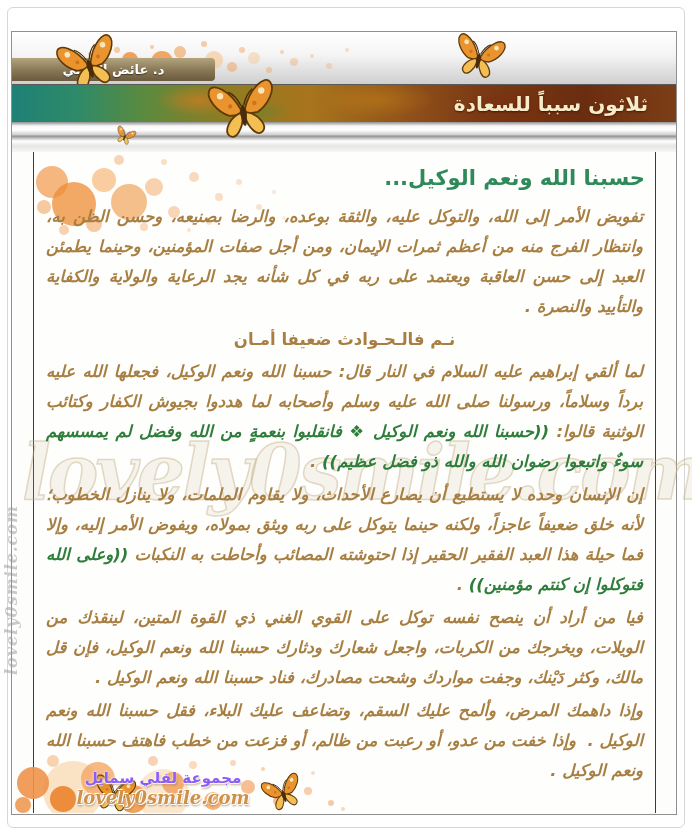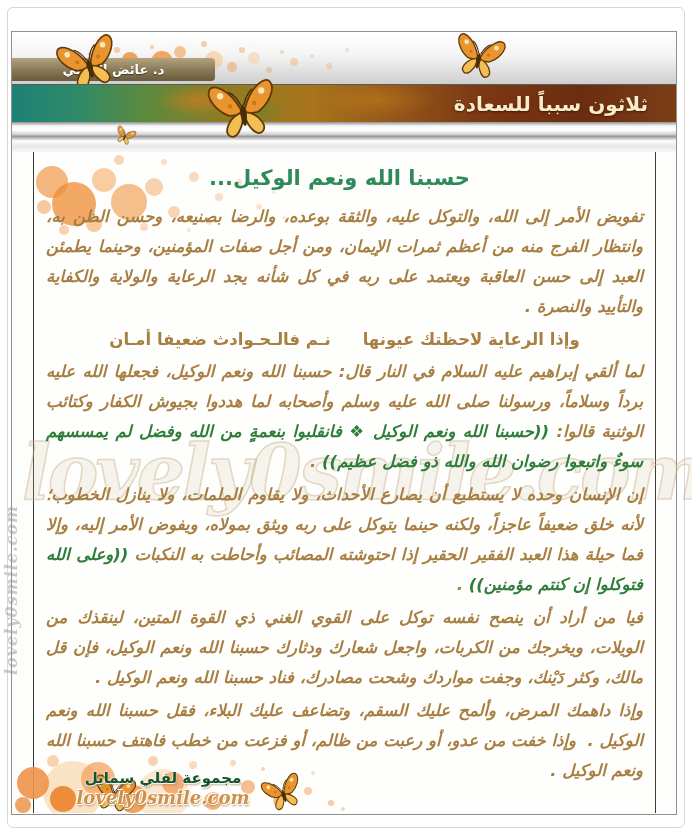--- a/index.html
+++ b/index.html
@@ -27,21 +27,21 @@
   .series-title{position:absolute;right:28px;top:0;height:38px;line-height:38px;
           color:#f8edca;font-size:20px;font-weight:bold;direction:rtl;
           text-shadow:0 1px 2px rgba(60,20,0,.85);}
   .separator{position:absolute;left:0;top:90px;right:0;height:30px;
           background:linear-gradient(180deg,#8f8f8f 0px,#f8f8f8 4px,#ffffff 8px,#cccccc 13px,#909090 14px,#ffffff 19px,#e6e6e6 24px,#f7f7f6 30px);}
 
   
   .content{position:absolute;left:21px;right:20px;top:120px;bottom:1px;
            border-left:1px solid #3c3c34;border-right:1px solid #3c3c34;
            background:#fefefd;box-sizing:border-box;}
-  .article-title{margin:14px 10px 0 0;text-align:center;direction:rtl;
+  .article-title{margin:14px 10px 0 0;text-align:right;direction:rtl;
            color:#2f8a5a;font-size:21px;font-weight:bold;position:relative;z-index:2;}
   .article-body{margin:12px 12px 0 12px;direction:rtl;text-align:justify;
            color:#a87f42;font-size:16.5px;font-weight:bold;line-height:30px;
            position:relative;z-index:2;}
   .article-body p{margin:0 0 3px 0;font-style:italic;}
   .seg-quran{color:#2e7d3a;}
   .verse-line{display:flex;justify-content:center;gap:32px;direction:rtl;margin:1px 0 2px 0;}
 
   
   .watermark-center{position:absolute;top:276px;left:-12px;right:-12px;text-align:center;
@@ -49,21 +49,21 @@
            letter-spacing:-3px;color:rgba(205,185,150,.16);
            -webkit-text-stroke:1.5px rgba(196,175,135,.45);z-index:1;white-space:nowrap;}
   .watermark-side{position:absolute;left:2px;top:385px;height:290px;
            writing-mode:vertical-rl;transform:rotate(180deg);
            font-family:"DejaVu Serif",serif;font-style:italic;font-weight:bold;font-size:16px;
            color:rgba(150,150,150,.5);letter-spacing:1px;z-index:6;white-space:nowrap;}
 
   
   .footer{position:absolute;left:1px;bottom:1px;width:352px;height:64px;z-index:5;}
   .footer-texts{position:absolute;left:42px;bottom:5px;width:216px;text-align:center;}
-  .footer-group{color:#14532d;font-size:15px;font-weight:bold;direction:rtl;
+  .footer-group{color:#8b5cf6;font-size:15px;font-weight:bold;direction:rtl;
            text-shadow:0 0 3px #fff,0 1px 1px #fff,1px 2px 2px rgba(120,70,10,.5);}
   .footer-site{font-family:"DejaVu Serif",serif;font-style:italic;font-weight:bold;font-size:18px;
            color:#cf9148;
            text-shadow:0 0 3px #fff,1px 1px 0 #fff,-1px -1px 0 #fff,1px 2px 2px rgba(120,70,10,.6);}
 
   .deco{position:absolute;pointer-events:none;}
 </style>
 </head>
 <body>
 
@@ -168,21 +168,20 @@
           <circle cx="250" cy="66" r="1.8" opacity=".25"></circle>
       </g>
     </svg>
 
     <div class="watermark-center">lovely0smile.com</div>
 
     <div class="article-title">حسبنا الله ونعم الوكيل...</div>
     <div class="article-body">
         <p><span class="seg-body">تفويض الأمر إلى الله، والتوكل عليه، والثقة بوعده، والرضا بصنيعه، وحسن الظن به، وانتظار الفرج منه من أعظم ثمرات الإيمان، ومن أجل صفات المؤمنين، وحينما يطمئن العبد إلى حسن العاقبة ويعتمد على ربه في كل شأنه يجد الرعاية والولاية والكفاية والتأييد والنصرة .</span></p>
         <div class="verse-line">
-          <span>وإذا الرعاية لاحظتك عيونها</span>
           <span>نـم فالـحـوادث ضعيفا أمـان</span>
         </div>
         <p><span class="seg-body">لما ألقي إبراهيم عليه السلام في النار قال: حسبنا الله ونعم الوكيل، فجعلها الله عليه برداً وسلاماً، ورسولنا صلى الله عليه وسلم وأصحابه لما هددوا بجيوش الكفار وكتائب الوثنية قالوا: </span><span class="seg-quran">((حسبنا الله ونعم الوكيل ❖ فانقلبوا بنعمةٍ من الله وفضل لم يمسسهم سوءٌ واتبعوا رضوان الله والله ذو فضل عظيم))</span><span class="seg-body"> .</span></p>
         <p><span class="seg-body">إن الإنسان وحده لا يستطيع أن يصارع الأحداث، ولا يقاوم الملمات، ولا ينازل الخطوب؛ لأنه خلق ضعيفاً عاجزاً، ولكنه حينما يتوكل على ربه ويثق بمولاه، ويفوض الأمر إليه، وإلا فما حيلة هذا العبد الفقير الحقير إذا احتوشته المصائب وأحاطت به النكبات </span><span class="seg-quran">((وعلى الله فتوكلوا إن كنتم مؤمنين))</span><span class="seg-body"> .</span></p>
         <p><span class="seg-body">فيا من أراد أن ينصح نفسه توكل على القوي الغني ذي القوة المتين، لينقذك من الويلات، ويخرجك من الكربات، واجعل شعارك ودثارك حسبنا الله ونعم الوكيل، فإن قل مالك، وكثر دَيْنك، وجفت مواردك وشحت مصادرك، فناد حسبنا الله ونعم الوكيل .</span></p>
         <p><span class="seg-body">وإذا داهمك المرض، وألمح عليك السقم، وتضاعف عليك البلاء، فقل حسبنا الله ونعم الوكيل . &nbsp;وإذا خفت من عدو، أو رعبت من ظالم، أو فزعت من خطب فاهتف حسبنا الله ونعم الوكيل . </span></p>
       </div>
   </div>
 
   <div class="footer">

